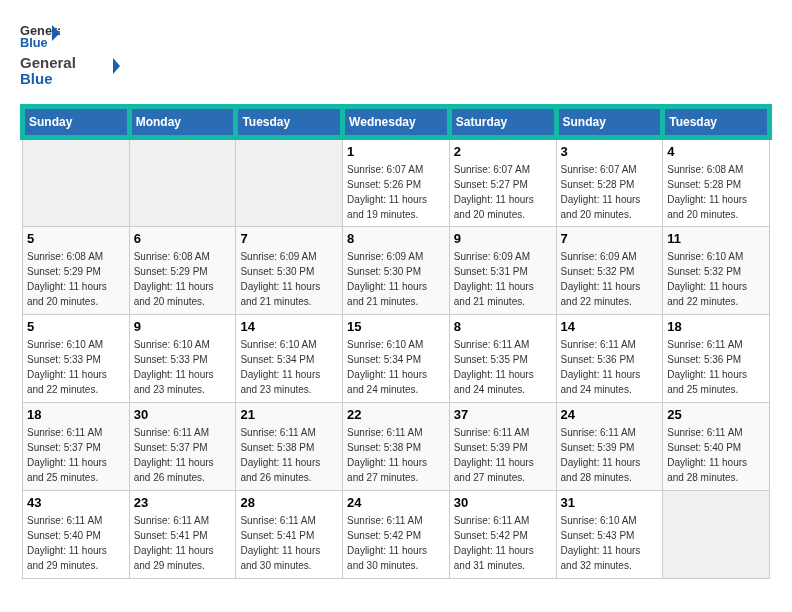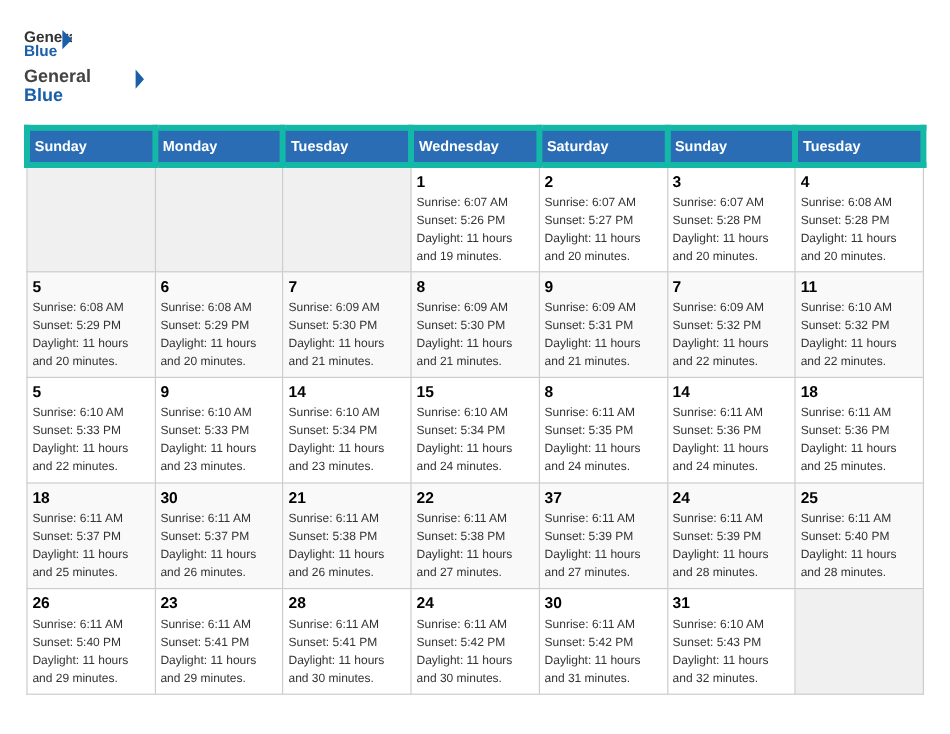--- a/index.html
+++ b/index.html
@@ -302,21 +302,21 @@
         <td>
           <span class="day-number">25</span>
           <div class="day-info" style="white-space: pre-line;">Sunrise: 6:11 AM
 Sunset: 5:40 PM
 Daylight: 11 hours
 and 28 minutes.</div>
         </td>
       </tr>
       <tr>
         <td>
-          <span class="day-number">26</span>
+          <span class="day-number">43</span>
           <div class="day-info" style="white-space: pre-line;">Sunrise: 6:11 AM
 Sunset: 5:40 PM
 Daylight: 11 hours
 and 29 minutes.</div>
         </td>
         <td>
           <span class="day-number">23</span>
           <div class="day-info" style="white-space: pre-line;">Sunrise: 6:11 AM
 Sunset: 5:41 PM
 Daylight: 11 hours

